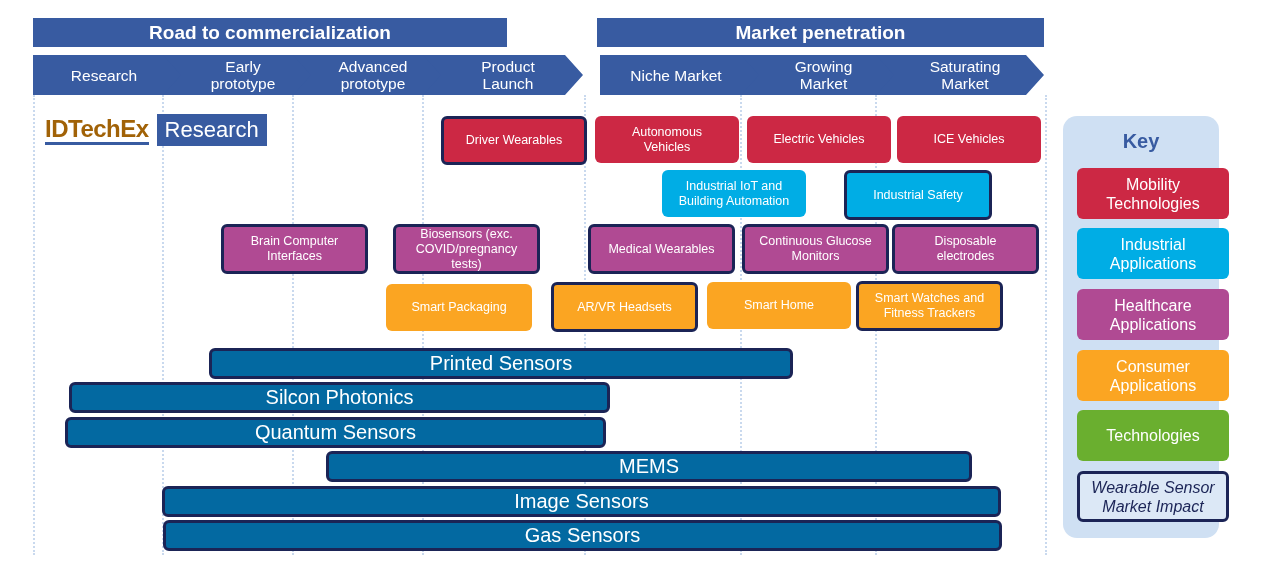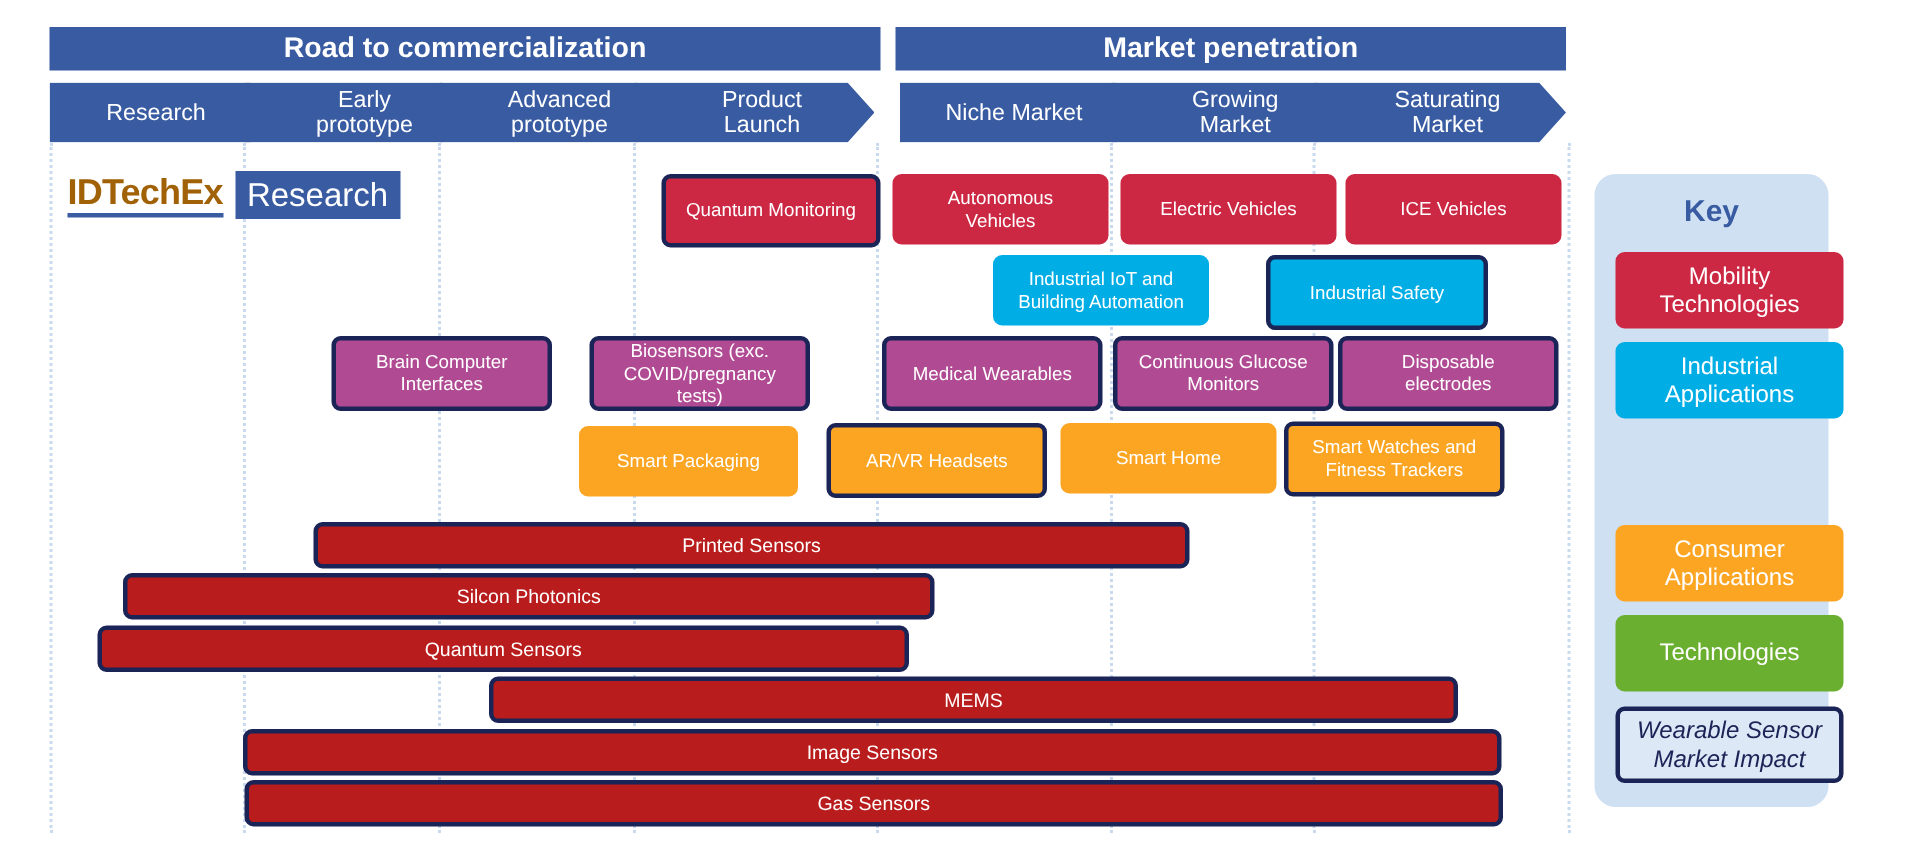--- a/index.html
+++ b/index.html
@@ -10,42 +10,42 @@
   .chev{clip-path:polygon(0 0, calc(100% - 18px) 0, 100% 50%, calc(100% - 18px) 100%, 0 100%, 18px 50%);}
   .first{clip-path:polygon(0 0, calc(100% - 18px) 0, 100% 50%, calc(100% - 18px) 100%, 0 100%);}
   .stage span{padding-left:10px;}
   .first span{padding-left:0;padding-right:10px;}
   .box{position:absolute;box-sizing:border-box;color:#fff;font-size:12.5px;line-height:15px;display:flex;align-items:center;justify-content:center;text-align:center;border-radius:6px;}
   .bordered{border:3px solid #1b2456;}
   .mob{background:#cc2844;}
   .ind{background:#00ade5;}
   .hc{background:#b04a93;}
   .con{background:#fba522;}
-  .tech{background:#b91c1c;font-size:13px;height:31px;}
+  .tech{background:#0369a1;font-size:20px;height:31px;}
   .logo{position:absolute;left:45px;top:114px;height:32px;display:flex;align-items:center;}
   .logo-text{font-size:24px;font-weight:bold;color:#a16207;letter-spacing:-0.5px;border-bottom:3px solid #385ba1;line-height:26px;padding-bottom:0;}
   .logo-research{margin-left:8px;background:#385ba1;color:#fff;font-size:22px;padding:2px 8px;height:28px;display:flex;align-items:center;}
   .key{position:absolute;left:1063px;top:116px;width:156px;height:422px;background:#cfe0f3;border-radius:14px;}
   .key-title{position:absolute;left:0;right:0;top:14px;text-align:center;font-size:20px;font-weight:bold;color:#385ba1;}
   .key-item{position:absolute;left:14px;width:152px;height:51px;box-sizing:border-box;border-radius:6px;color:#fff;font-size:16px;line-height:19px;display:flex;align-items:center;justify-content:center;text-align:center;}
   .key-impact{background:#dce8f6;border:3px solid #1b2456;color:#1b2456;font-style:italic;}
 </style>
 </head>
 <body>
 
 <div class="vline" style="left:33px"></div>
 <div class="vline" style="left:162px"></div>
 <div class="vline" style="left:292px"></div>
 <div class="vline" style="left:422px"></div>
 <div class="vline" style="left:584px"></div>
 <div class="vline" style="left:740px"></div>
 <div class="vline" style="left:875px"></div>
 <div class="vline" style="left:1045px"></div>
 
-<div class="phase-header" style="left:33px;width:554px">
+<div class="phase-header" style="left:33px;width:474px">
     <span>Road to commercialization</span>
   </div>
 <div class="phase-header" style="left:597px;width:447px">
     <span>Market penetration</span>
   </div>
 
 <div class="stage first" style="left:33px;width:152px">
     <span style="white-space:pre-line">Research</span>
   </div>
 <div class="stage chev" style="left:163px;width:150px">
@@ -71,21 +71,21 @@
     <span style="white-space:pre-line">Saturating
 Market</span>
   </div>
 
 <div class="logo">
   <span class="logo-text">IDTechEx</span>
   <span class="logo-research">Research</span>
 </div>
 
 <div class="box mob bordered" style="left:441px;top:116px;width:146px;height:49px">
-    <span>Quantum Monitoring</span>
+    <span>Driver Wearables</span>
   </div>
 <div class="box mob" style="left:595px;top:116px;width:144px;height:47px;padding:0 18px">
     <span>Autonomous Vehicles</span>
   </div>
 <div class="box mob" style="left:747px;top:116px;width:144px;height:47px">
     <span>Electric Vehicles</span>
   </div>
 <div class="box mob" style="left:897px;top:116px;width:144px;height:47px">
     <span>ICE Vehicles</span>
   </div>
@@ -122,21 +122,21 @@
 <div class="box con" style="left:707px;top:282px;width:144px;height:47px">
     <span>Smart Home</span>
   </div>
 <div class="box con bordered" style="left:856px;top:281px;width:147px;height:50px;padding:16px 8px">
     <span>Smart Watches and Fitness Trackers</span>
   </div>
 
 <div class="box tech bordered" style="left:209px;top:348px;width:584px">
     <span>Printed Sensors</span>
   </div>
-<div class="box tech bordered" style="left:82px;top:382px;width:541px">
+<div class="box tech bordered" style="left:69px;top:382px;width:541px">
     <span>Silcon Photonics</span>
   </div>
 <div class="box tech bordered" style="left:65px;top:417px;width:541px">
     <span>Quantum Sensors</span>
   </div>
 <div class="box tech bordered" style="left:326px;top:451px;width:646px">
     <span>MEMS</span>
   </div>
 <div class="box tech bordered" style="left:162px;top:486px;width:839px">
     <span>Image Sensors</span>
@@ -146,20 +146,23 @@
   </div>
 
 <div class="key">
   <div class="key-title">Key</div>
   <div class="key-item" style="top:52px;background:#cc2844;padding:0 20px">
       <span>Mobility Technologies</span>
     </div>
   <div class="key-item" style="top:112px;background:#00ade5;padding:0 5px">
       <span>Industrial Applications</span>
     </div>
+  <div class="key-item" style="top:173px;background:#b04a93;padding:0 20px">
+      <span>Healthcare Applications</span>
+    </div>
   <div class="key-item" style="top:234px;background:#fba522;padding:0 20px">
       <span>Consumer Applications</span>
     </div>
   <div class="key-item" style="top:294px;background:#6aaf2f">
       <span>Technologies</span>
     </div>
   <div class="key-item key-impact" style="top:355px;padding:0 10px">
       <span>Wearable Sensor Market Impact</span>
     </div>
 </div>

